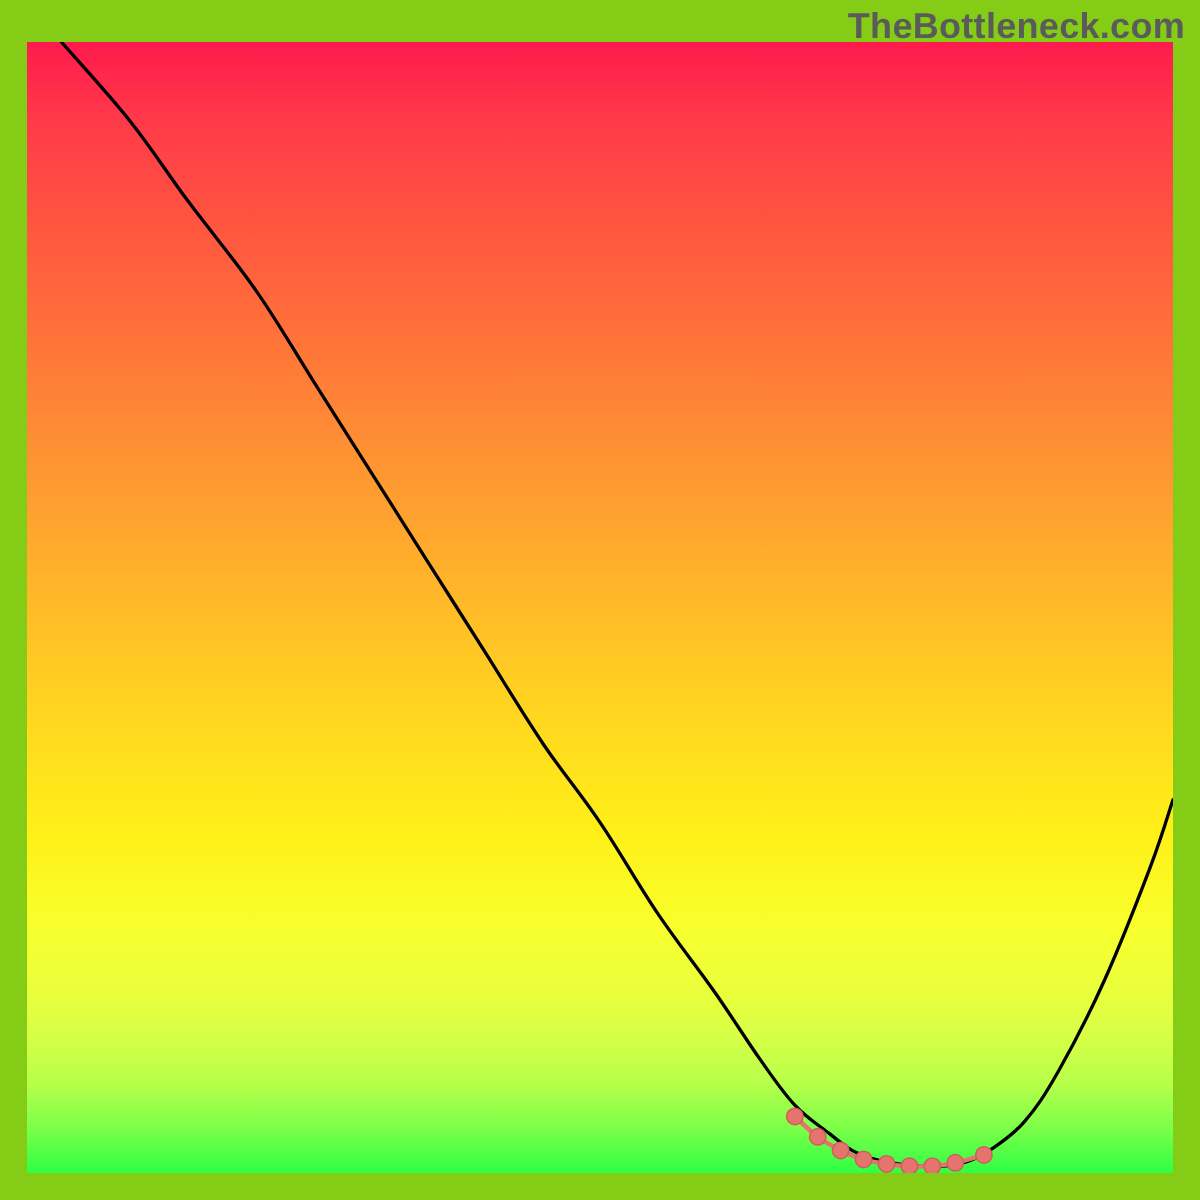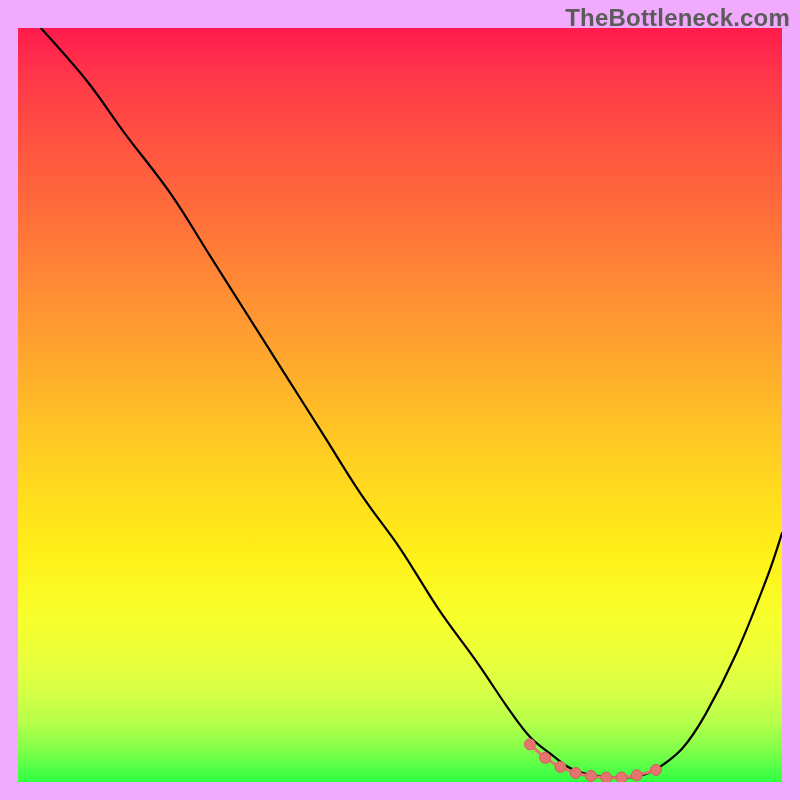--- a/index.html
+++ b/index.html
@@ -8,21 +8,21 @@
     width: 800px;
     height: 800px;
     background: #000;
     overflow: hidden;
     font-family: Arial, Helvetica, sans-serif;
   }
   .frame {
     position: relative;
     width: 800px;
     height: 800px;
-    background: #f0abfc;
+    background: #84cc16;
   }
   .watermark {
     position: absolute;
     top: 4px;
     right: 10px;
     color: #5b5b5b;
     font-size: 24px;
     font-weight: 600;
     letter-spacing: 0.2px;
     z-index: 5;

